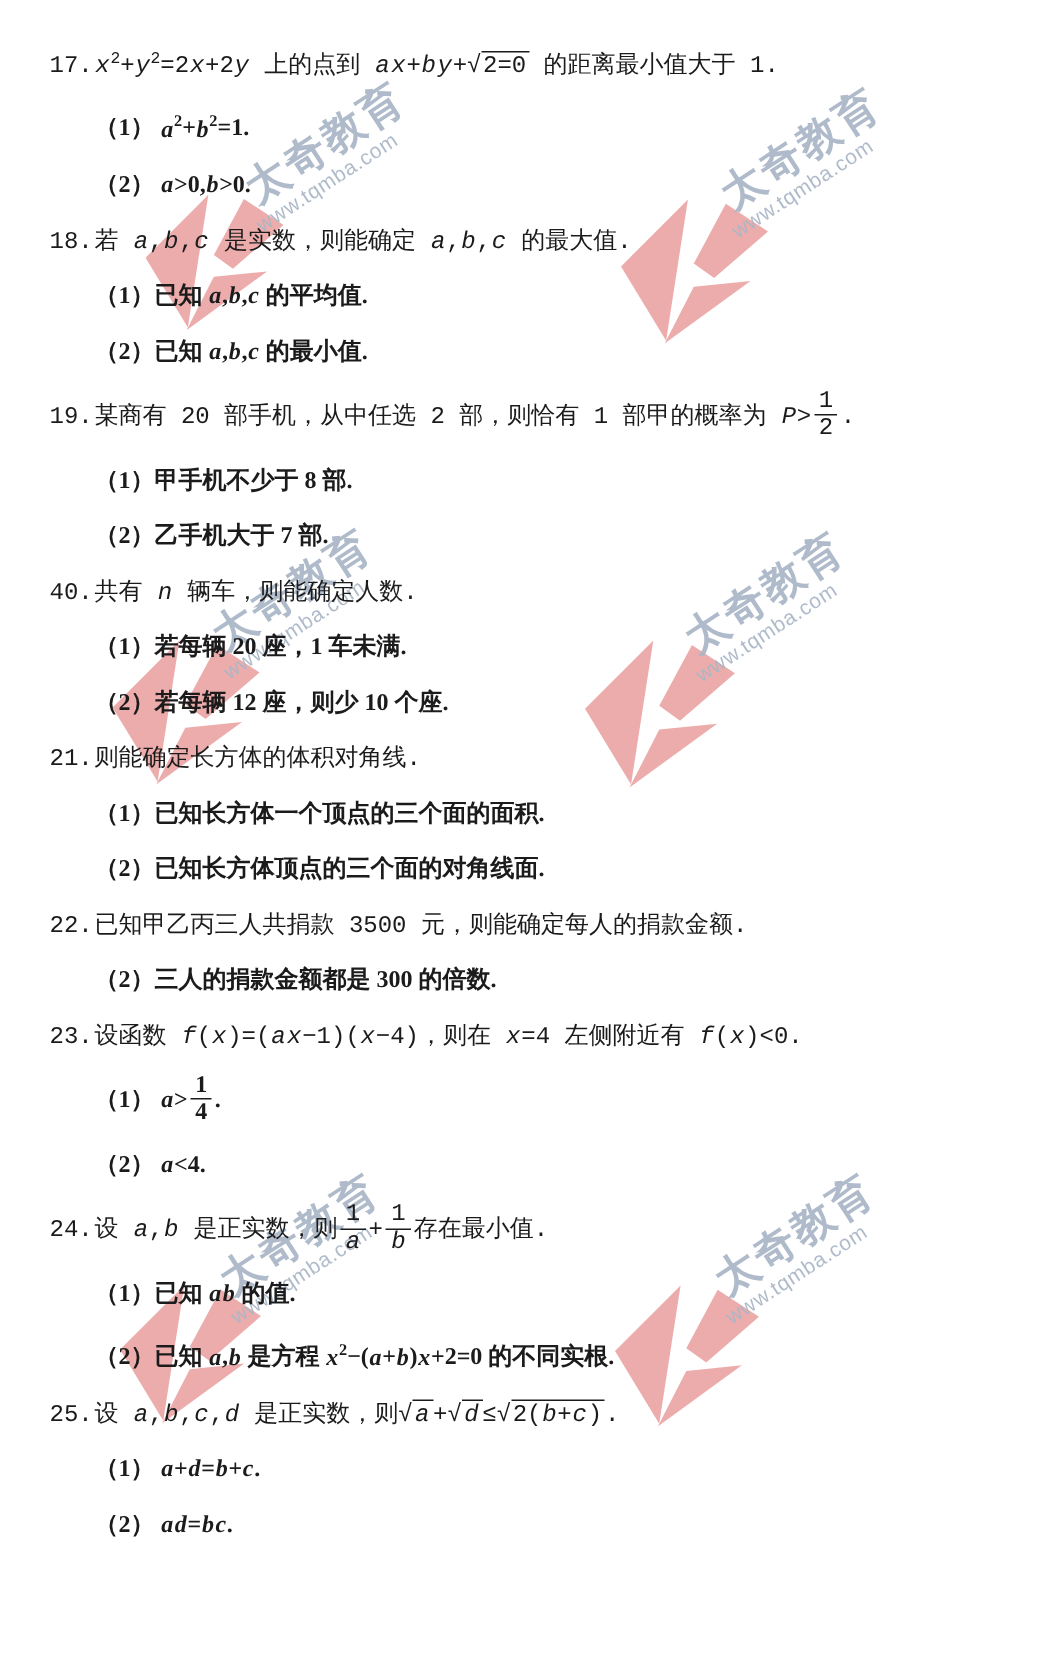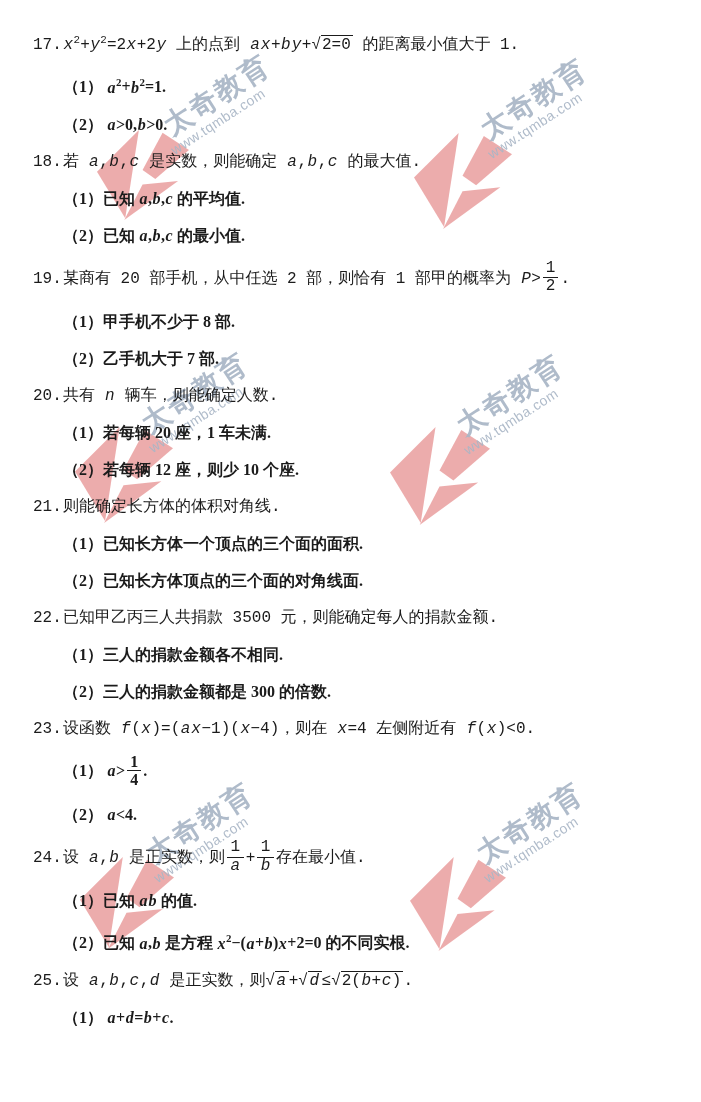--- a/index.html
+++ b/index.html
@@ -133,32 +133,31 @@
       </div>
       <div class="q">
         <div class="q-stem"><span class="q-no">19.</span><span class="q-text">某商有 20 部手机，从中任选 2 部，则恰有 1 部甲的概率为 <i>P</i>&gt;<span class="frac">
               <span class="fn">1</span>
               <span class="fd">2</span>
             </span>.</span></div>
         <div class="q-item">（1）甲手机不少于 8 部.</div>
         <div class="q-item">（2）乙手机大于 7 部.</div>
       </div>
       <div class="q">
-        <div class="q-stem"><span class="q-no">20.</span><span class="q-text">共有 <i>n</i> 辆车，则能确定人数.</span></div>
+        <div class="q-stem"><span class="q-no">40.</span><span class="q-text">共有 <i>n</i> 辆车，则能确定人数.</span></div>
         <div class="q-item">（1）若每辆 20 座，1 车未满.</div>
         <div class="q-item">（2）若每辆 12 座，则少 10 个座.</div>
       </div>
       <div class="q">
         <div class="q-stem"><span class="q-no">21.</span><span class="q-text">则能确定长方体的体积对角线.</span></div>
         <div class="q-item">（1）已知长方体一个顶点的三个面的面积.</div>
         <div class="q-item">（2）已知长方体顶点的三个面的对角线面.</div>
       </div>
       <div class="q">
         <div class="q-stem"><span class="q-no">22.</span><span class="q-text">已知甲乙丙三人共捐款 3500 元，则能确定每人的捐款金额.</span></div>
-        <div class="q-item">（1）三人的捐款金额各不相同.</div>
         <div class="q-item">（2）三人的捐款金额都是 300 的倍数.</div>
       </div>
       <div class="q">
         <div class="q-stem"><span class="q-no">23.</span><span class="q-text">设函数 <i>f</i>(<i>x</i>)=(<i>a</i><i>x</i>−1)(<i>x</i>−4)，则在 <i>x</i>=4 左侧附近有 <i>f</i>(<i>x</i>)&lt;0.</span></div>
         <div class="q-item">（1） <i>a</i>&gt;<span class="frac">
             <span class="fn">1</span>
             <span class="fd">4</span>
           </span>.</div>
         <div class="q-item">（2） <i>a</i>&lt;4.</div>
       </div>
@@ -169,15 +168,16 @@
             </span>+<span class="frac">
               <span class="fn">1</span>
               <span class="fd"><i>b</i></span>
             </span>存在最小值.</span></div>
         <div class="q-item">（1）已知 <i>a</i><i>b</i> 的值.</div>
         <div class="q-item">（2）已知 <i>a</i>,<i>b</i> 是方程 <i>x</i><sup>2</sup>−(<i>a</i>+<i>b</i>)<i>x</i>+2=0 的不同实根.</div>
       </div>
       <div class="q">
         <div class="q-stem"><span class="q-no">25.</span><span class="q-text">设 <i>a</i>,<i>b</i>,<i>c</i>,<i>d</i> 是正实数，则<span class="sqrt"><span class="rd">√</span><span class="rb"><i>a</i></span></span>+<span class="sqrt"><span class="rd">√</span><span class="rb"><i>d</i></span></span>≤<span class="sqrt"><span class="rd">√</span><span class="rb">2(<i>b</i>+<i>c</i>)</span></span>.</span></div>
         <div class="q-item">（1） <i>a</i>+<i>d</i>=<i>b</i>+<i>c</i>.</div>
+        <div class="q-item">（2） <i>a</i><i>d</i>=<i>b</i><i>c</i>.</div>
       </div>
     </div>
 </div>
 
 </body></html>

